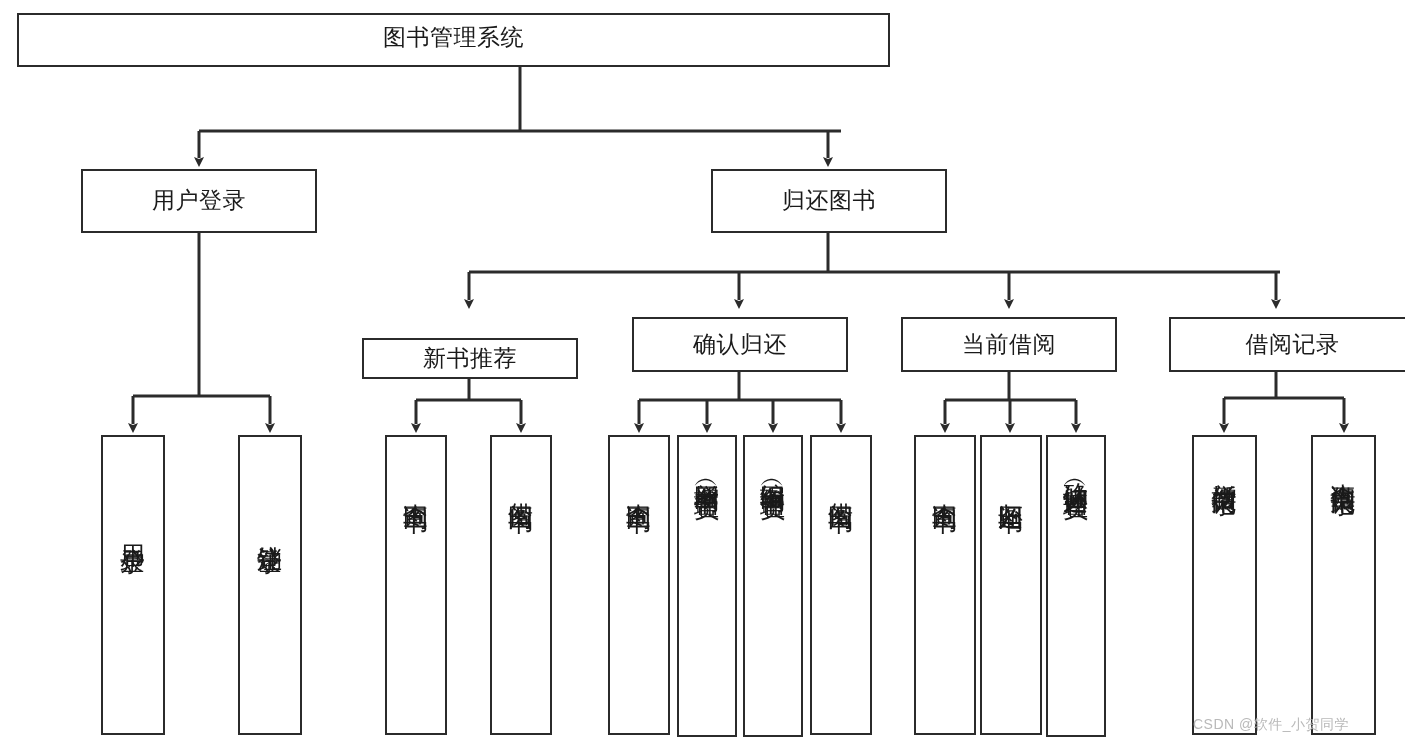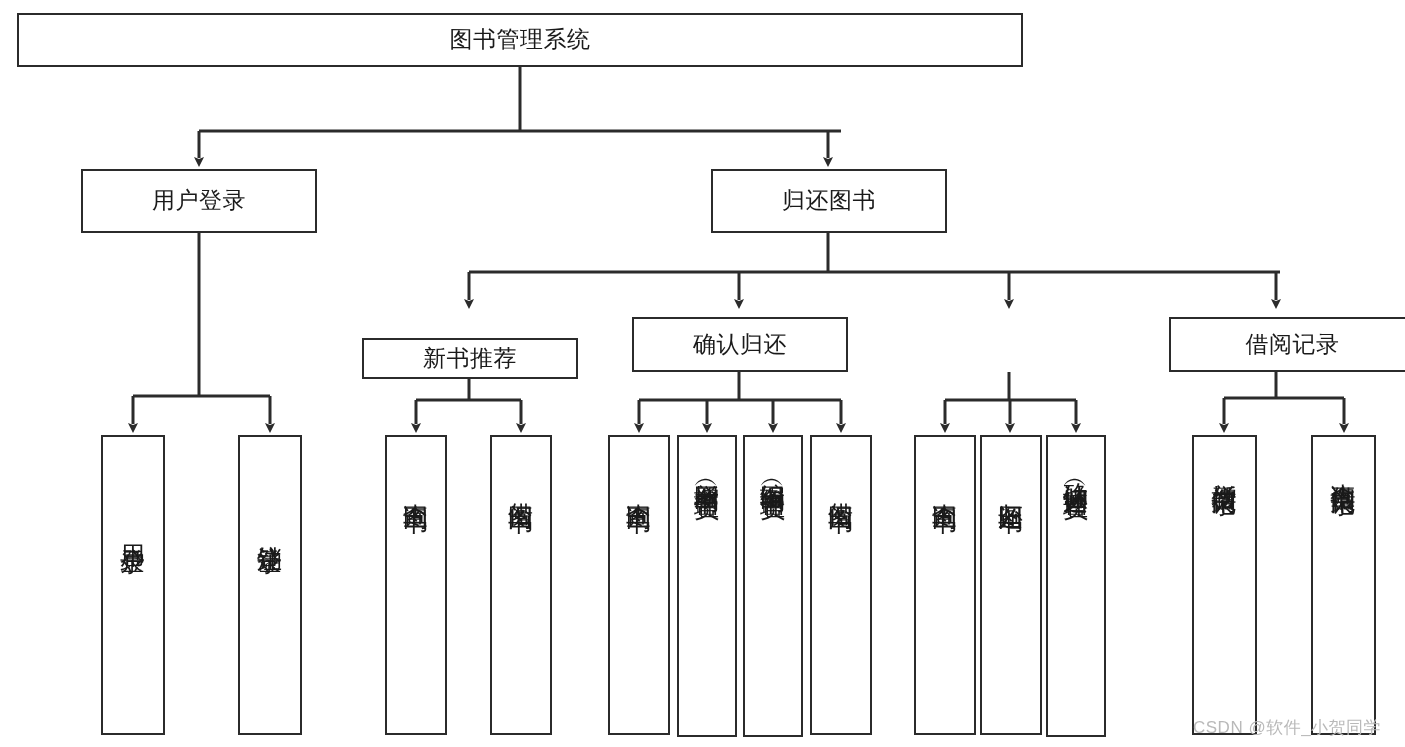--- a/index.html
+++ b/index.html
@@ -59,21 +59,21 @@
     padding-top: 88px;
   }
   .node.vert.pad-small {
     padding-top: 46px;
   }
   .node.vert.pad-tiny {
     padding-top: 26px;
   }
   .watermark {
     position: absolute;
-    font-size: 17px;
+    font-size: 14px;
     color: #b9b9b9;
     white-space: nowrap;
     letter-spacing: 0.5px;
   }
 </style>
 </head>
 <body>
 
 <div id="canvas">
 
@@ -120,37 +120,40 @@
       <path d="M1010,400 L1010,424" marker-end="url(#arrow)"></path>
       <path d="M1076,400 L1076,424" marker-end="url(#arrow)"></path>
 
       <path d="M1276,372 L1276,398"></path>
       <path d="M1224,398 L1344,398"></path>
       <path d="M1224,398 L1224,424" marker-end="url(#arrow)"></path>
       <path d="M1344,398 L1344,424" marker-end="url(#arrow)"></path>
     </g>
   </svg>
 
-  <div class="node horiz" style="left:17px; top:13px; width:1006px; height:54px;">
+  <div class="node horiz" style="left:17px; top:13px; width:873px; height:54px;font-family:Liberation Mono, monospace;">
     <span>图书管理系统</span>
   </div>
 
   <div class="node horiz" style="left:81px; top:169px; width:236px; height:64px;">
     <span>用户登录</span>
   </div>
   <div class="node horiz" style="left:711px; top:169px; width:236px; height:64px;">
     <span>归还图书</span>
   </div>
 
   <div class="node horiz" style="left:362px; top:317px; width:216px; height:41px;margin-top:21px;">
     <span>新书推荐</span>
   </div>
   <div class="node horiz" style="left:632px; top:317px; width:216px; height:55px;">
     <span>确认归还</span>
   </div>
+  <div class="node horiz" style="left:901px; top:317px; width:216px; height:55px;">
+    <span>当前借阅</span>
+  </div>
   <div class="node horiz" style="left:1169px; top:317px; width:247px; height:55px;">
     <span>借阅记录</span>
   </div>
 
   <div class="node vert pad-mid" style="left:101px; top:435px; width:64px; height:300px;">
     <span class="vlabel">用户登录</span>
   </div>
   <div class="node vert pad-mid" style="left:238px; top:435px; width:64px; height:300px;">
     <span class="vlabel">注销登录</span>
   </div>

